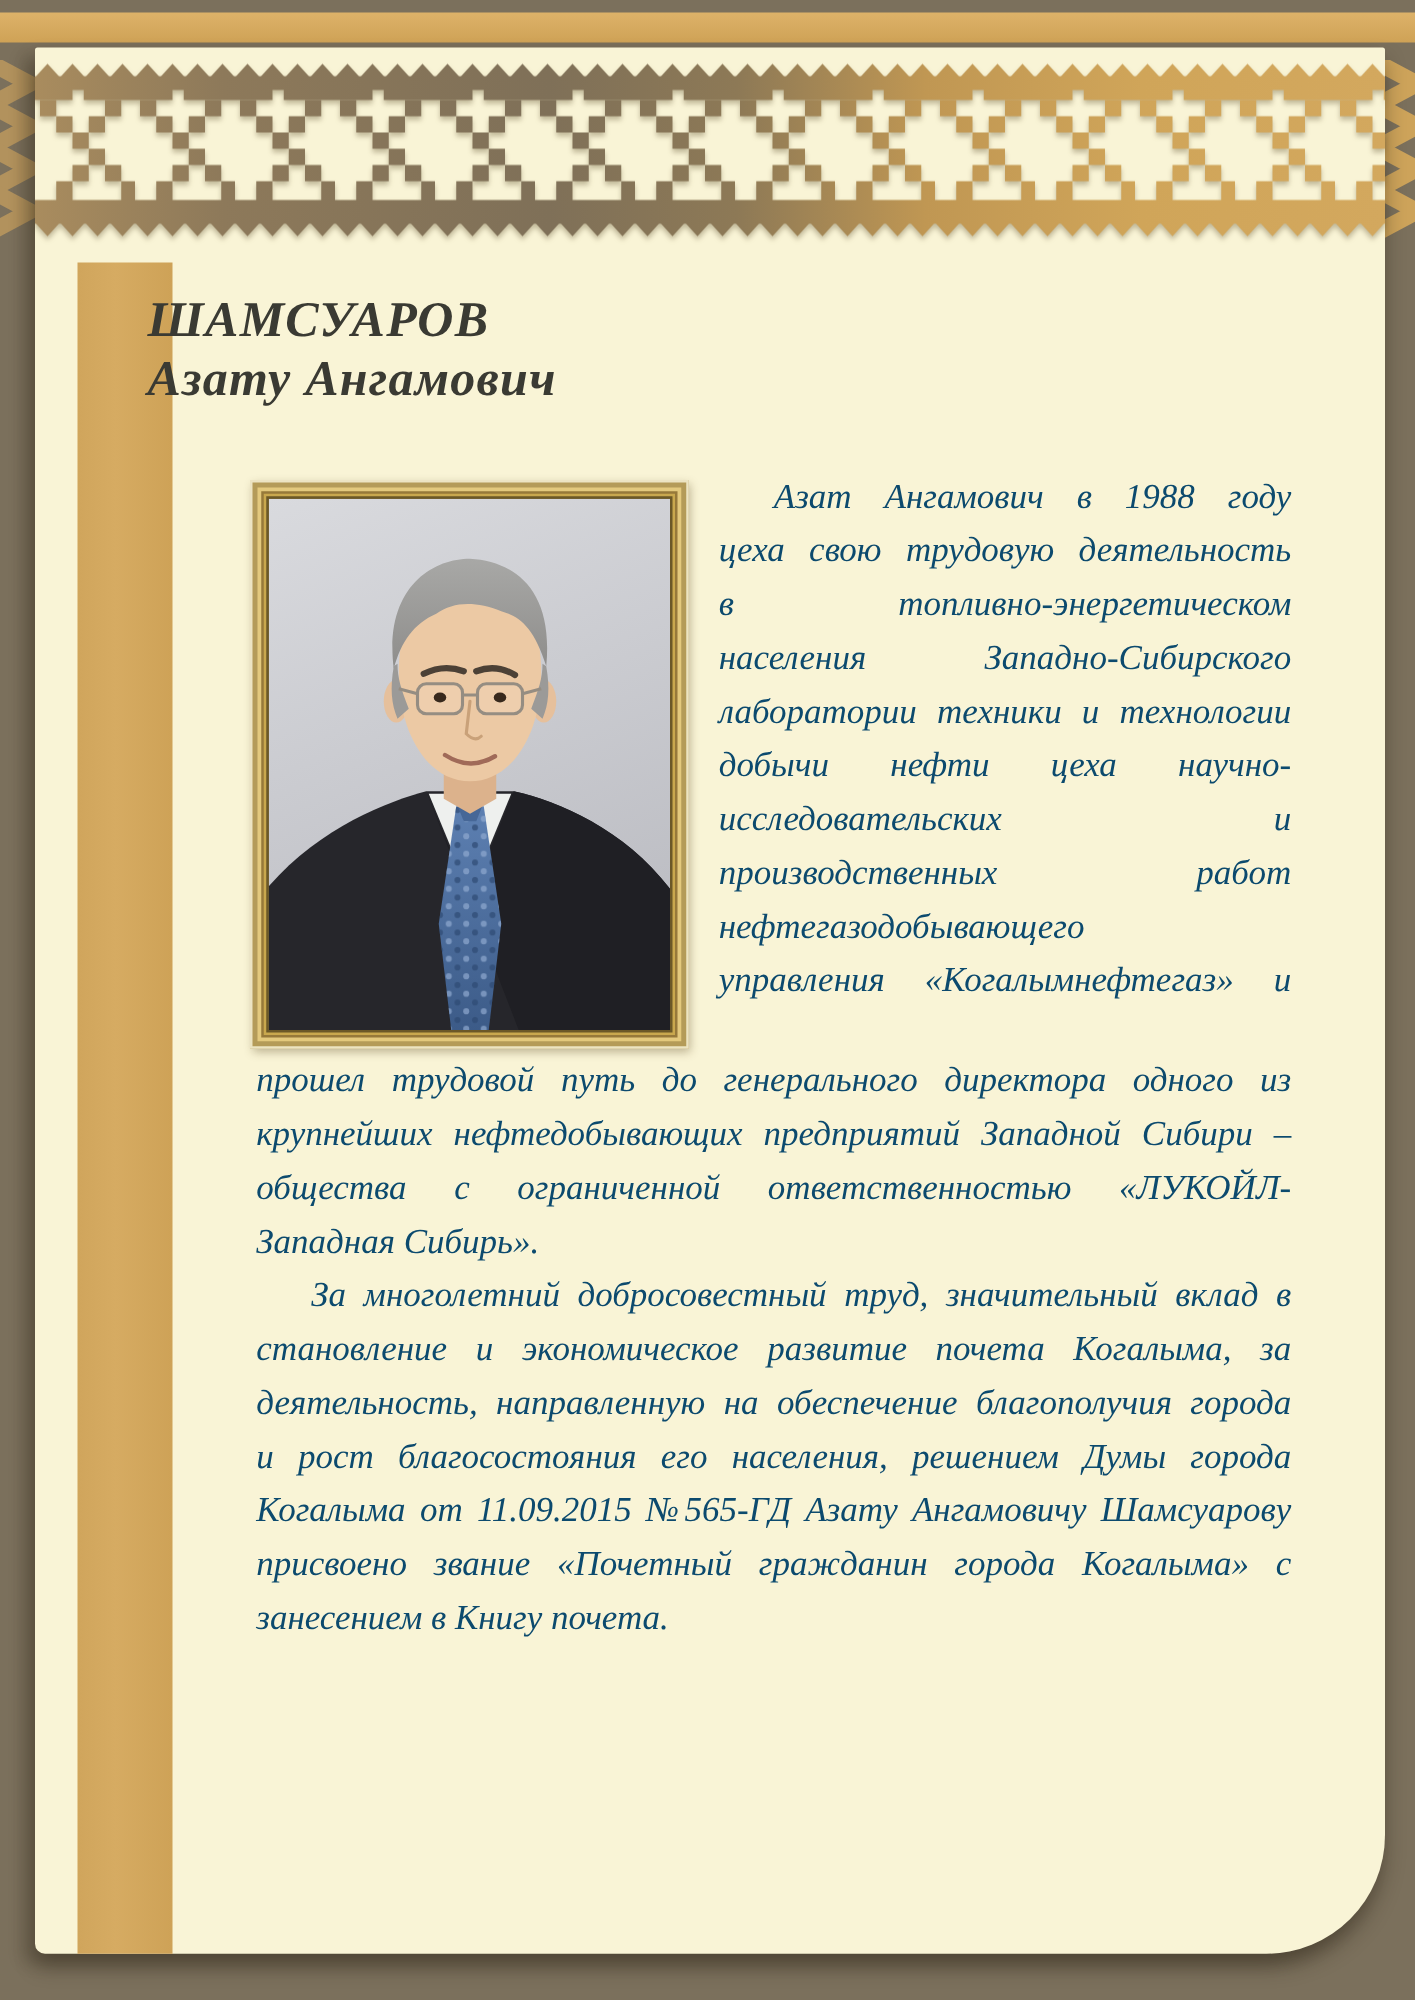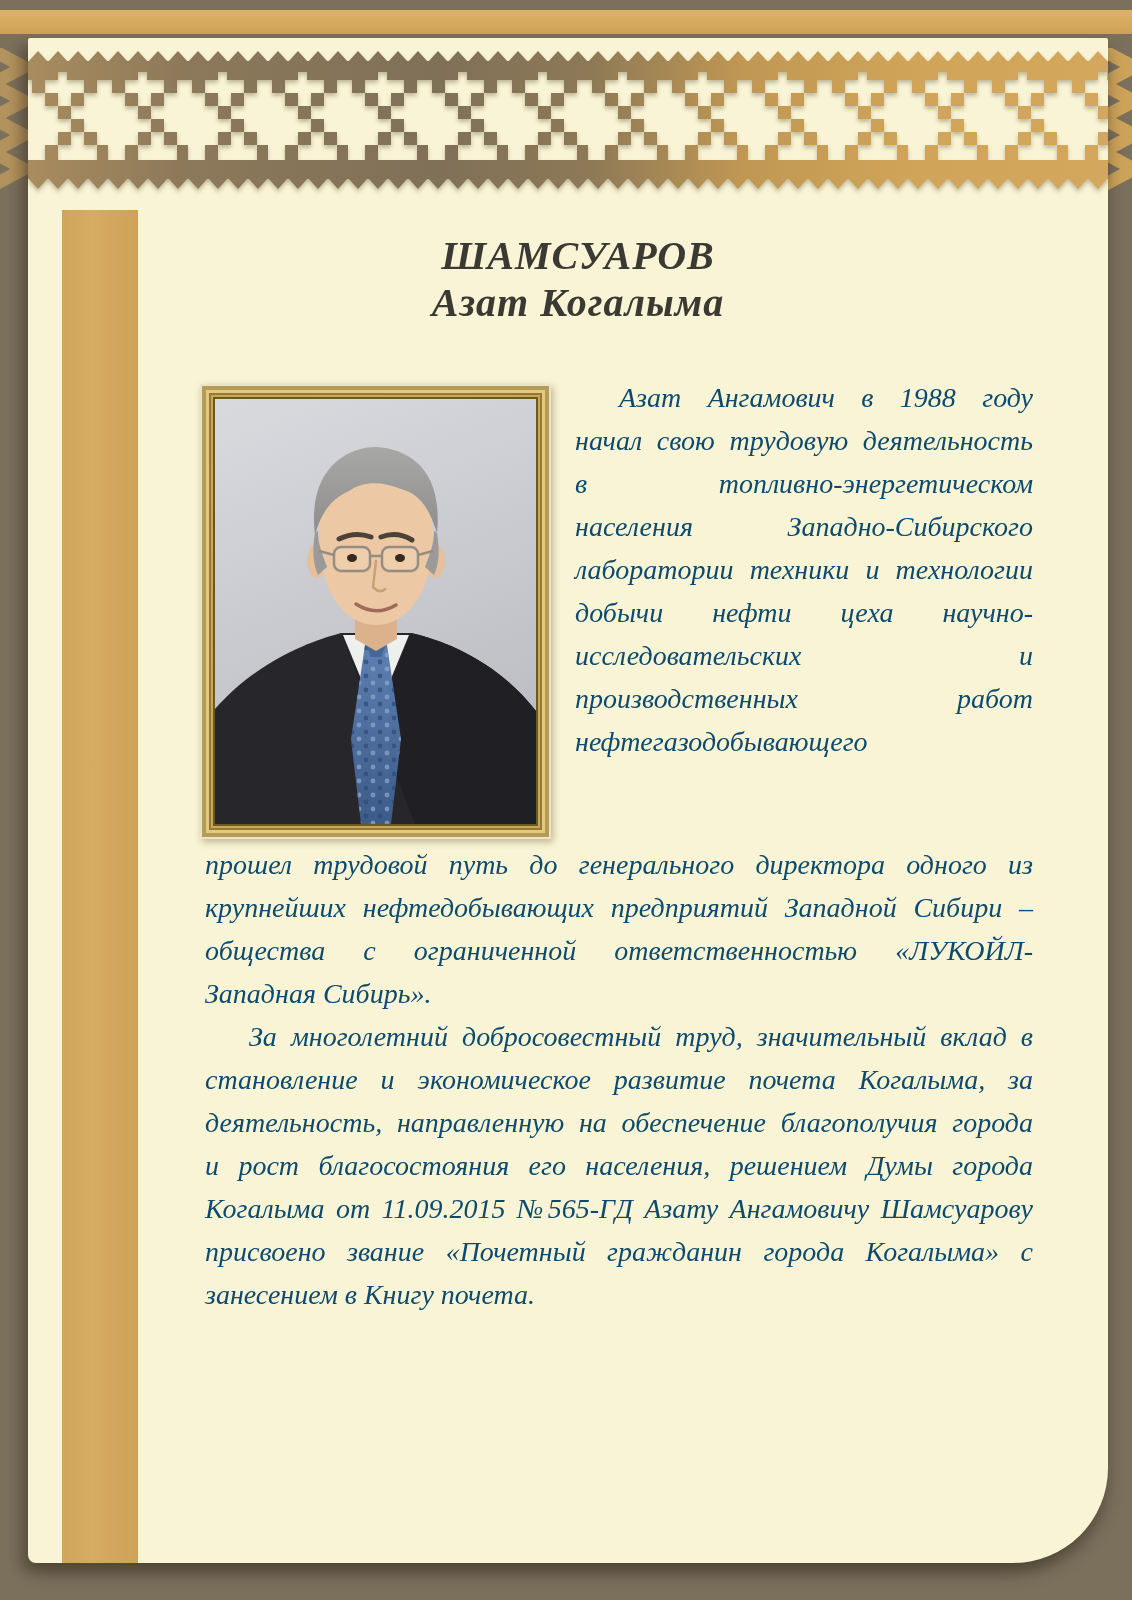--- a/index.html
+++ b/index.html
@@ -39,21 +39,20 @@
   .left-stripe {
     position: absolute;
     left: 34px; top: 172px; bottom: 0;
     width: 76px;
     background: linear-gradient(90deg, #d0a55c, #d6ab62 40%, #cea257);
   }
   .title {
     position: absolute;
     left: 90px; top: 194px; width: 920px;
     margin: 0;
-    text-align: center;
     font-size: 40px;
     line-height: 47px;
     font-weight: bold;
     font-style: italic;
     color: #3a3a33;
     letter-spacing: 1px;
   }
   .title span { display: block; }
   
   .photo-frame {
@@ -147,21 +146,21 @@
             <rect width="1080" height="140" fill="url(#motif)"></rect>
           </mask>
       </defs>
       <rect width="1080" height="140" fill="url(#bandGrad)" mask="url(#bandMask)"></rect>
     </svg>
 
     <div class="left-stripe"></div>
 
     <h1 class="title">
       <span>ШАМСУАРОВ</span>
-      <span>Азат Когалыма</span>
+      <span>Азату Ангамович</span>
     </h1>
 
     <div class="photo-frame">
       <div class="f2">
         <div class="f3">
           <div class="f4">
             <div class="f5">
               <svg width="321" height="425" viewBox="0 0 321 425">
                 <defs>
                   <linearGradient id="photoBg" x1="0" y1="0" x2="0.3" y2="1">
@@ -225,28 +224,29 @@
               </svg>
             </div>
           </div>
         </div>
       </div>
     </div>
 
     <div class="textcol right-col">
 
     <div class="line">Азат Ангамович в 1988 году</div>
-        <div class="line">начал свою трудовую деятельность</div>
+        <div class="line">цеха свою трудовую деятельность</div>
         <div class="line">в топливно-энергетическом</div>
         <div class="line">населения Западно-Сибирского</div>
         <div class="line">лаборатории техники и технологии</div>
         <div class="line">добычи нефти цеха научно-</div>
         <div class="line">исследовательских и</div>
         <div class="line">производственных работ</div>
         <div class="line">нефтегазодобывающего</div>
+        <div class="line">управления «Когалымнефтегаз» и</div>
       </div>
 
     <div class="textcol wide-col">
 
     <div class="line">прошел трудовой путь до генерального директора одного из</div>
         <div class="line">крупнейших нефтедобывающих предприятий Западной Сибири –</div>
         <div class="line">общества с ограниченной ответственностью «ЛУКОЙЛ-</div>
         <div class="line">Западная Сибирь».</div>
         <div class="line">За многолетний добросовестный труд, значительный вклад в</div>
         <div class="line">становление и экономическое развитие почета Когалыма, за</div>

